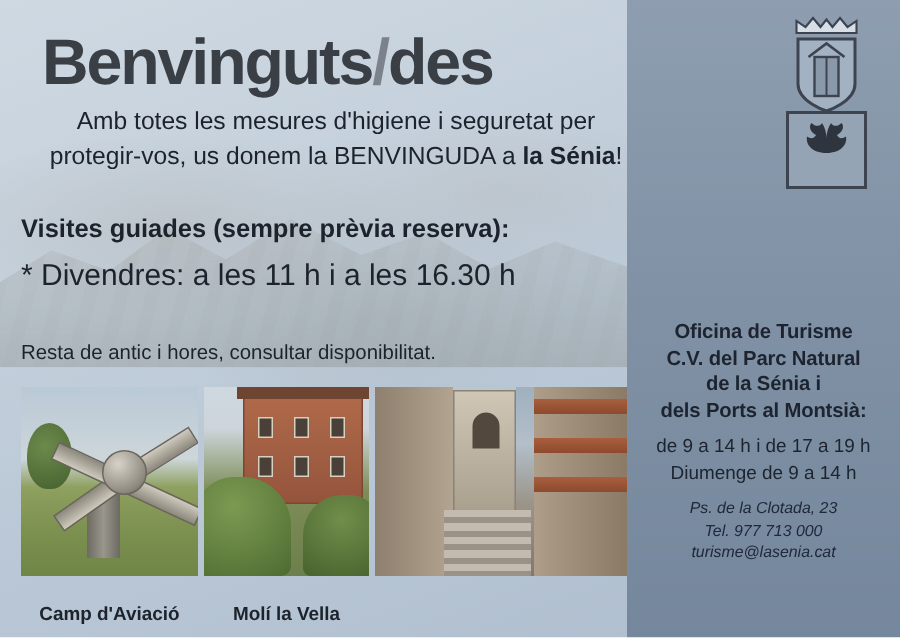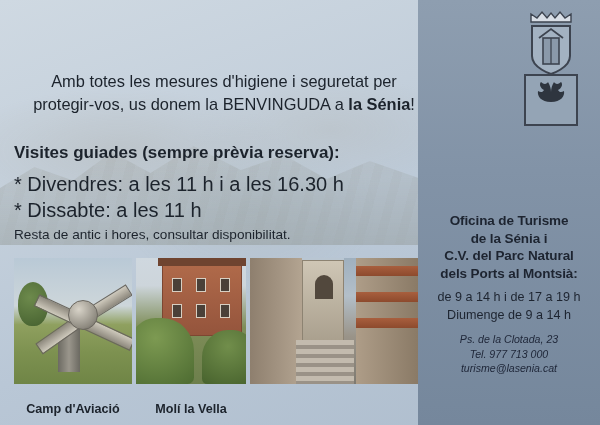--- a/index.html
+++ b/index.html
@@ -293,45 +293,47 @@
 
     <div class="leaf-box">
       <svg width="40" height="40" viewBox="0 0 40 40">
         <path d="M20 37 L20 22 M20 22 C10 22 6 16 7 11 C10 13 12 12 13 10 C9 8 8 4 10 2 C13 5 16 4 17 2 C19 5 20 9 20 12 C20 9 21 5 23 2 C24 4 27 5 30 2 C32 4 31 8 27 10 C28 12 30 13 33 11 C34 16 30 22 20 22 Z" fill="#2e353f"></path>
       </svg>
     </div>
 
     <div class="office-block">
       <div>
         <div class="ln">Oficina de Turisme</div>
+        <div class="ln">C.V. del Parc Natural</div>
         <div class="ln">de la Sénia i</div>
-        <div class="ln">C.V. del Parc Natural</div>
         <div class="ln">dels Ports al Montsià:</div>
       </div>
       <div class="office-hours">
         <div class="ln2">de 9 a 14 h i de 17 a 19 h</div>
         <div class="ln2">Diumenge de 9 a 14 h</div>
       </div>
       <div class="office-contact">
         <div class="ln3">Ps. de la Clotada, 23</div>
         <div class="ln3">Tel. 977 713 000</div>
         <div class="ln3">turisme@lasenia.cat</div>
       </div>
     </div>
   </div>
 
+  <div class="headline">
+    <span>Benvinguts</span><span class="slash">/</span><span class="des">des</span>
+  </div>
 
   <div class="subhead">
     <div>Amb totes les mesures d'higiene i seguretat per</div>
     <div><span>protegir-vos, us donem la BENVINGUDA a </span><b>la Sénia</b><span>!</span></div>
   </div>
 
   <div class="visits-title">Visites guiades (sempre prèvia reserva):</div>
   <div class="visit-line v1">* Divendres: a les 11 h i a les 16.30 h</div>
-  <div class="visit-line v2">* Dissabte: a les 11 h</div>
   <div class="visits-note">Resta de antic i hores, consultar disponibilitat.</div>
 
   <div class="photos">
 
     <div class="photo p1">
       <div class="p1-bg"></div>
       <div class="p1-tree"></div>
       <div class="plinth"></div>
       <div class="blade b3"></div>
       <div class="blade b4"></div>

